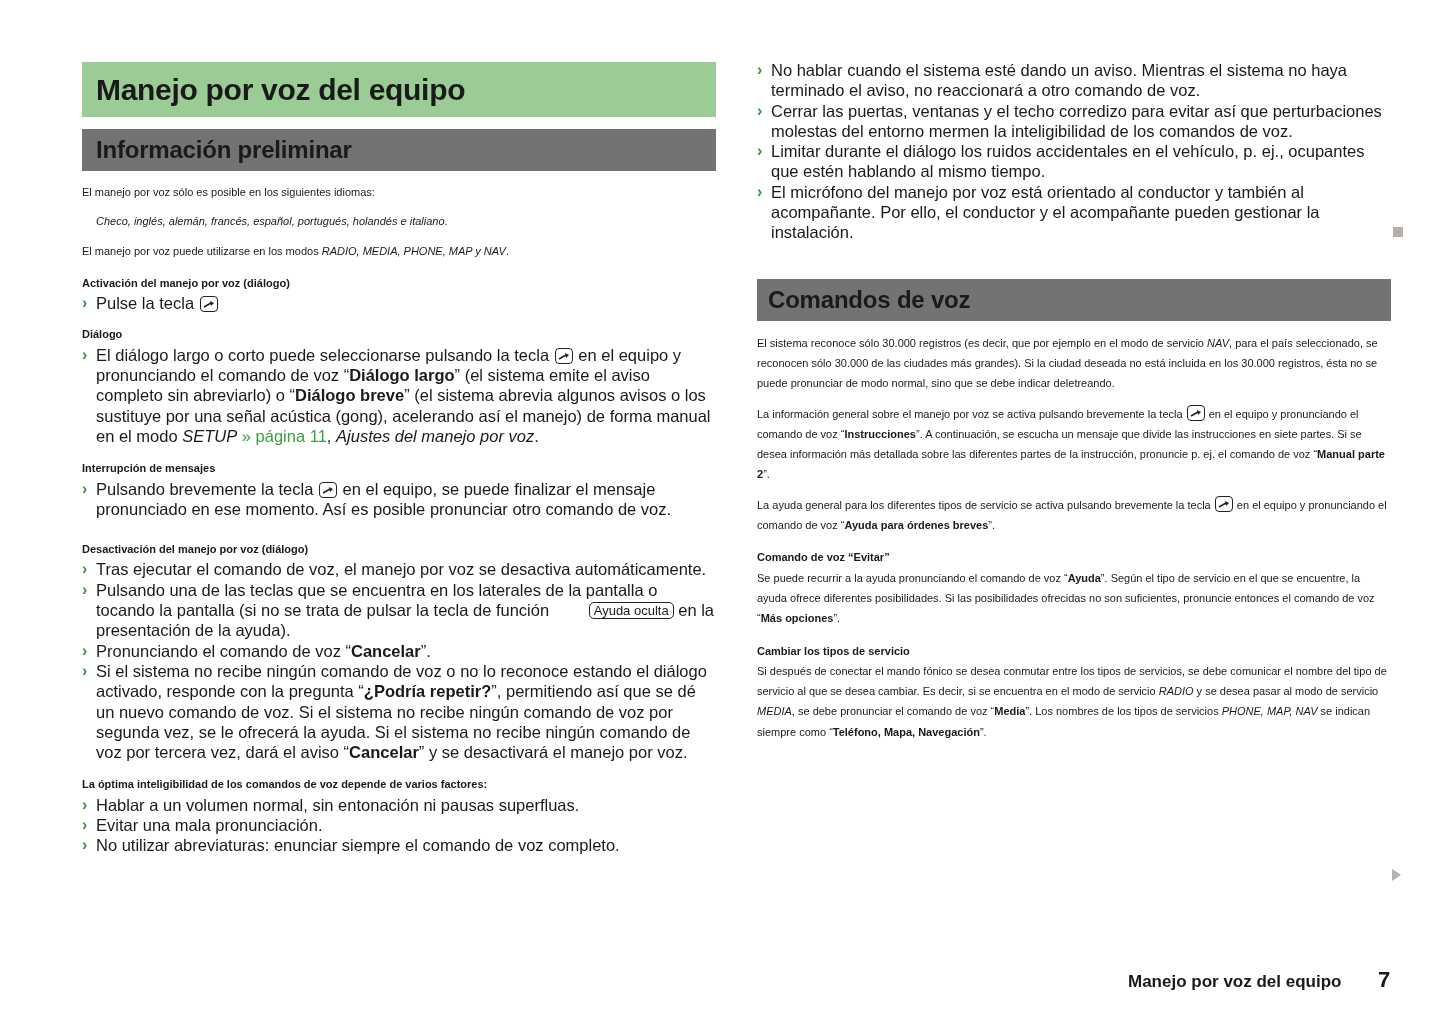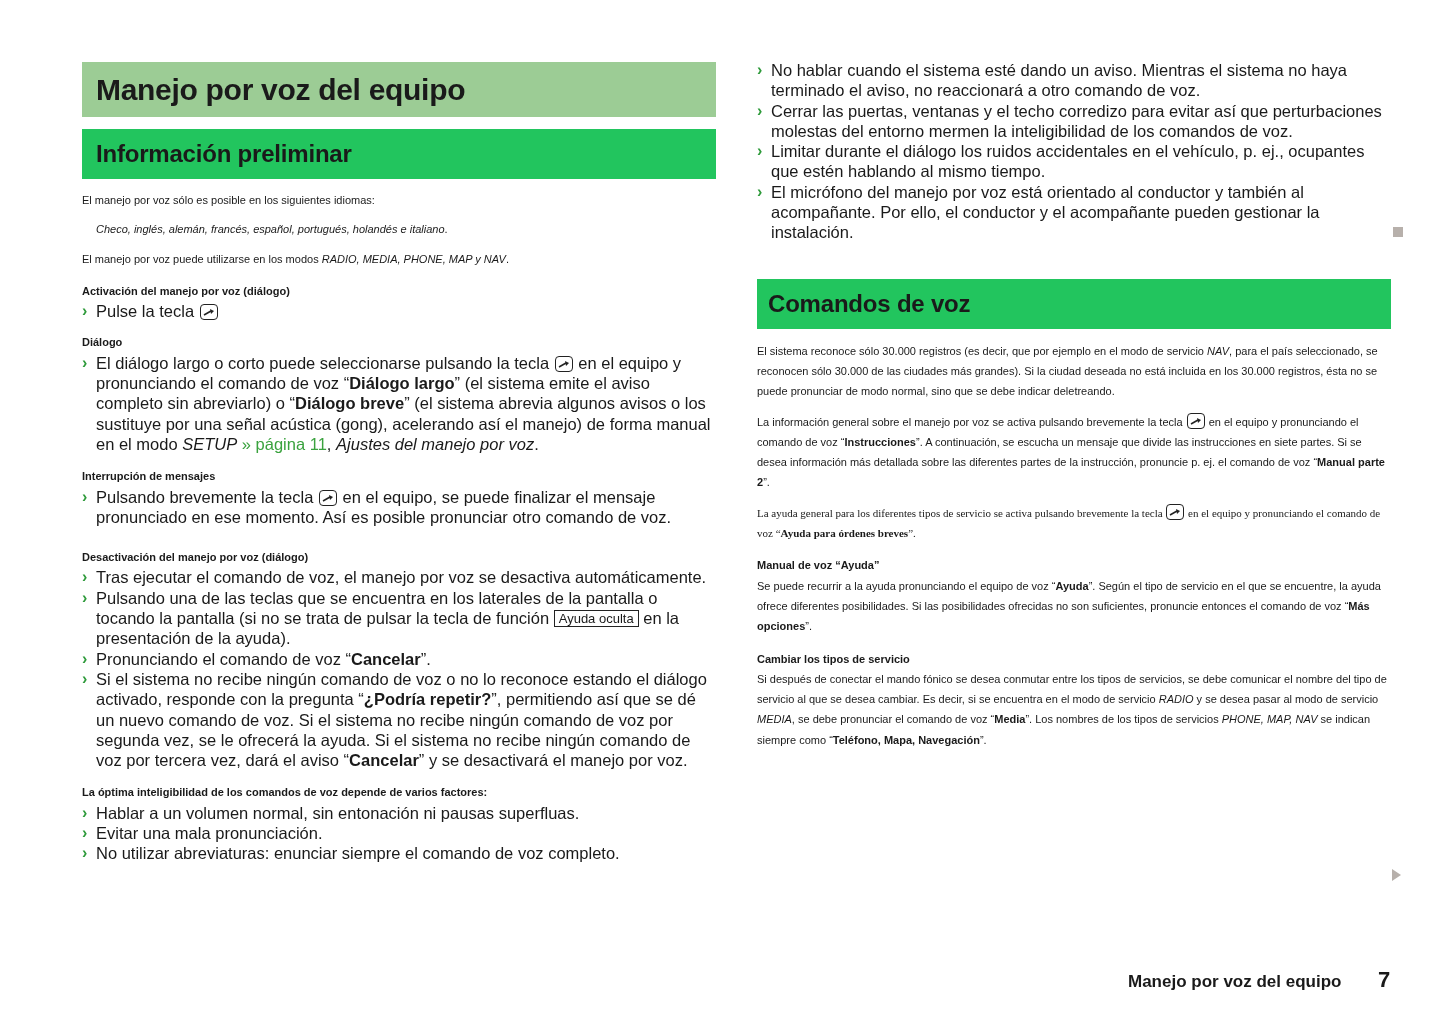--- a/index.html
+++ b/index.html
@@ -2,31 +2,31 @@
 <html><head>
 <meta charset="utf-8">
 <style>
   html, body { margin:0; padding:0; background:#ffffff; }
   body { width:1445px; height:1018px; position:relative; overflow:hidden;
          font-family:"Liberation Sans", "DejaVu Sans", sans-serif; color:#1a1a1a; }
   .col-left { position:absolute; left:82px; top:62px; width:634px; }
   .col-right { position:absolute; left:757px; top:60px; width:634px; }
   .h1 { background:#9ccc95; height:55px; display:flex; align-items:center; padding-left:14px;
         font-size:30px; font-weight:bold; letter-spacing:-0.3px; box-sizing:border-box; }
-  .h2 { background:#22c55e; height:50px; display:flex; align-items:center; padding-left:14px;
+  .h2 { background:#737373; height:42px; display:flex; align-items:center; padding-left:14px;
         font-size:24px; font-weight:bold; box-sizing:border-box; letter-spacing:-0.2px;text-align:center; }
   p, .para { margin:0; font-size:11px; line-height:20.3px; }
   .sub { font-weight:bold; font-size:11px; line-height:20.3px; }
   .bullet { position:relative; padding-left:14px; font-size:16.5px; line-height:20.3px; }
   .bullet .chev { position:absolute; left:0; top:0; color:#2e9a3a; font-weight:bold; font-size:16px; }
   .key { display:inline-block; width:18px; height:16px; border:1.3px solid #222; border-radius:4px;
          vertical-align:-3px; position:relative; margin:0 1px; box-sizing:border-box; }
   .key svg { position:absolute; left:2px; top:2px; }
-  .fnkey { display:inline-block; border:1.3px solid #222; border-radius:0; font-size:13px;
-           line-height:15px; padding:0 4px; vertical-align:1px; }
+  .fnkey { display:inline-block; border:1.3px solid #222; border-radius:5px; font-size:13px;
+           line-height:15px; padding:0 4px; vertical-align:1px;margin-left:35px; }
   .link { color:#3aa23e; }
   i { font-style:italic; }
   b { font-weight:bold; }
   .end-mark { position:absolute; left:1393px; top:227px; width:10px; height:10px; background:#b7b0ab; }
   .cont-arrow { position:absolute; left:1392px; top:869px; width:0; height:0;
                 border-top:6px solid transparent; border-bottom:6px solid transparent; border-left:9px solid #b7b0ab; }
   .footer-title { position:absolute; left:1128px; top:972px; font-size:17px; font-weight:bold; }
   .page-num { position:absolute; left:1378px; top:967px; font-size:22px; font-weight:bold; }
 </style>
 </head>
@@ -123,27 +123,27 @@
 
   <div class="h2" style="margin-top:36px;padding-left:11px;">Comandos de voz</div>
 
   <p style="margin-top:12px;"><span>El sistema reconoce sólo 30.000 registros (es decir, que por ejemplo en el modo de servicio </span><i>NAV</i><span>, para el país seleccionado, se reconocen sólo 30.000 de las ciudades más grandes). Si la ciudad deseada no está incluida en los 30.000 registros, ésta no se puede pronunciar de modo normal, sino que se debe indicar deletreando.</span></p>
 
   <p style="margin-top:10px;"><span>La información general sobre el manejo por voz se activa pulsando brevemente la tecla</span> <span class="key"><svg width="12" height="10" viewBox="0 0 12 10">
           <path d="M1 8 L8 4" stroke="#222" stroke-width="1.5"></path>
           <path d="M7 2 L11 4 L8 7 Z" fill="#222"></path>
         </svg></span><span> en el equipo y pronunciando el comando de voz “</span><b>Instrucciones</b><span>”. A continuación, se escucha un mensaje que divide las instrucciones en siete partes. Si se desea información más detallada sobre las diferentes partes de la instrucción, pronuncie p. ej. el comando de voz “</span><b>Manual parte 2</b><span>”.</span></p>
 
-  <p style="margin-top:10px;font-family:Liberation Serif, serif;"><span>La ayuda general para los diferentes tipos de servicio se activa pulsando brevemente la tecla</span> <span class="key"><svg width="12" height="10" viewBox="0 0 12 10">
+  <p style="margin-top:10px;"><span>La ayuda general para los diferentes tipos de servicio se activa pulsando brevemente la tecla</span> <span class="key"><svg width="12" height="10" viewBox="0 0 12 10">
           <path d="M1 8 L8 4" stroke="#222" stroke-width="1.5"></path>
           <path d="M7 2 L11 4 L8 7 Z" fill="#222"></path>
         </svg></span><span> en el equipo y pronunciando el comando de voz “</span><b>Ayuda para órdenes breves</b><span>”.</span></p>
 
-  <div class="sub" style="margin-top:12px;">Manual de voz “Ayuda”</div>
-  <p><span>Se puede recurrir a la ayuda pronunciando el equipo de voz “</span><b>Ayuda</b><span>”. Según el tipo de servicio en el que se encuentre, la ayuda ofrece diferentes posibilidades. Si las posibilidades ofrecidas no son suficientes, pronuncie entonces el comando de voz “</span><b>Más opciones</b><span>”.</span></p>
+  <div class="sub" style="margin-top:12px;">Comando de voz “Evitar”</div>
+  <p><span>Se puede recurrir a la ayuda pronunciando el comando de voz “</span><b>Ayuda</b><span>”. Según el tipo de servicio en el que se encuentre, la ayuda ofrece diferentes posibilidades. Si las posibilidades ofrecidas no son suficientes, pronuncie entonces el comando de voz “</span><b>Más opciones</b><span>”.</span></p>
 
   <div class="sub" style="margin-top:12px;">Cambiar los tipos de servicio</div>
   <p><span>Si después de conectar el mando fónico se desea conmutar entre los tipos de servicios, se debe comunicar el nombre del tipo de servicio al que se desea cambiar. Es decir, si se encuentra en el modo de servicio </span><i>RADIO</i><span> y se desea pasar al modo de servicio </span><i>MEDIA</i><span>, se debe pronunciar el comando de voz “</span><b>Media</b><span>”. Los nombres de los tipos de servicios </span><i>PHONE, MAP, NAV</i><span> se indican siempre como “</span><b>Teléfono, Mapa, Navegación</b><span>”.</span></p>
 </div>
 
 <div class="end-mark"></div>
 <div class="cont-arrow"></div>
 
 <div class="footer-title">Manejo por voz del equipo</div>
 <div class="page-num">7</div>

